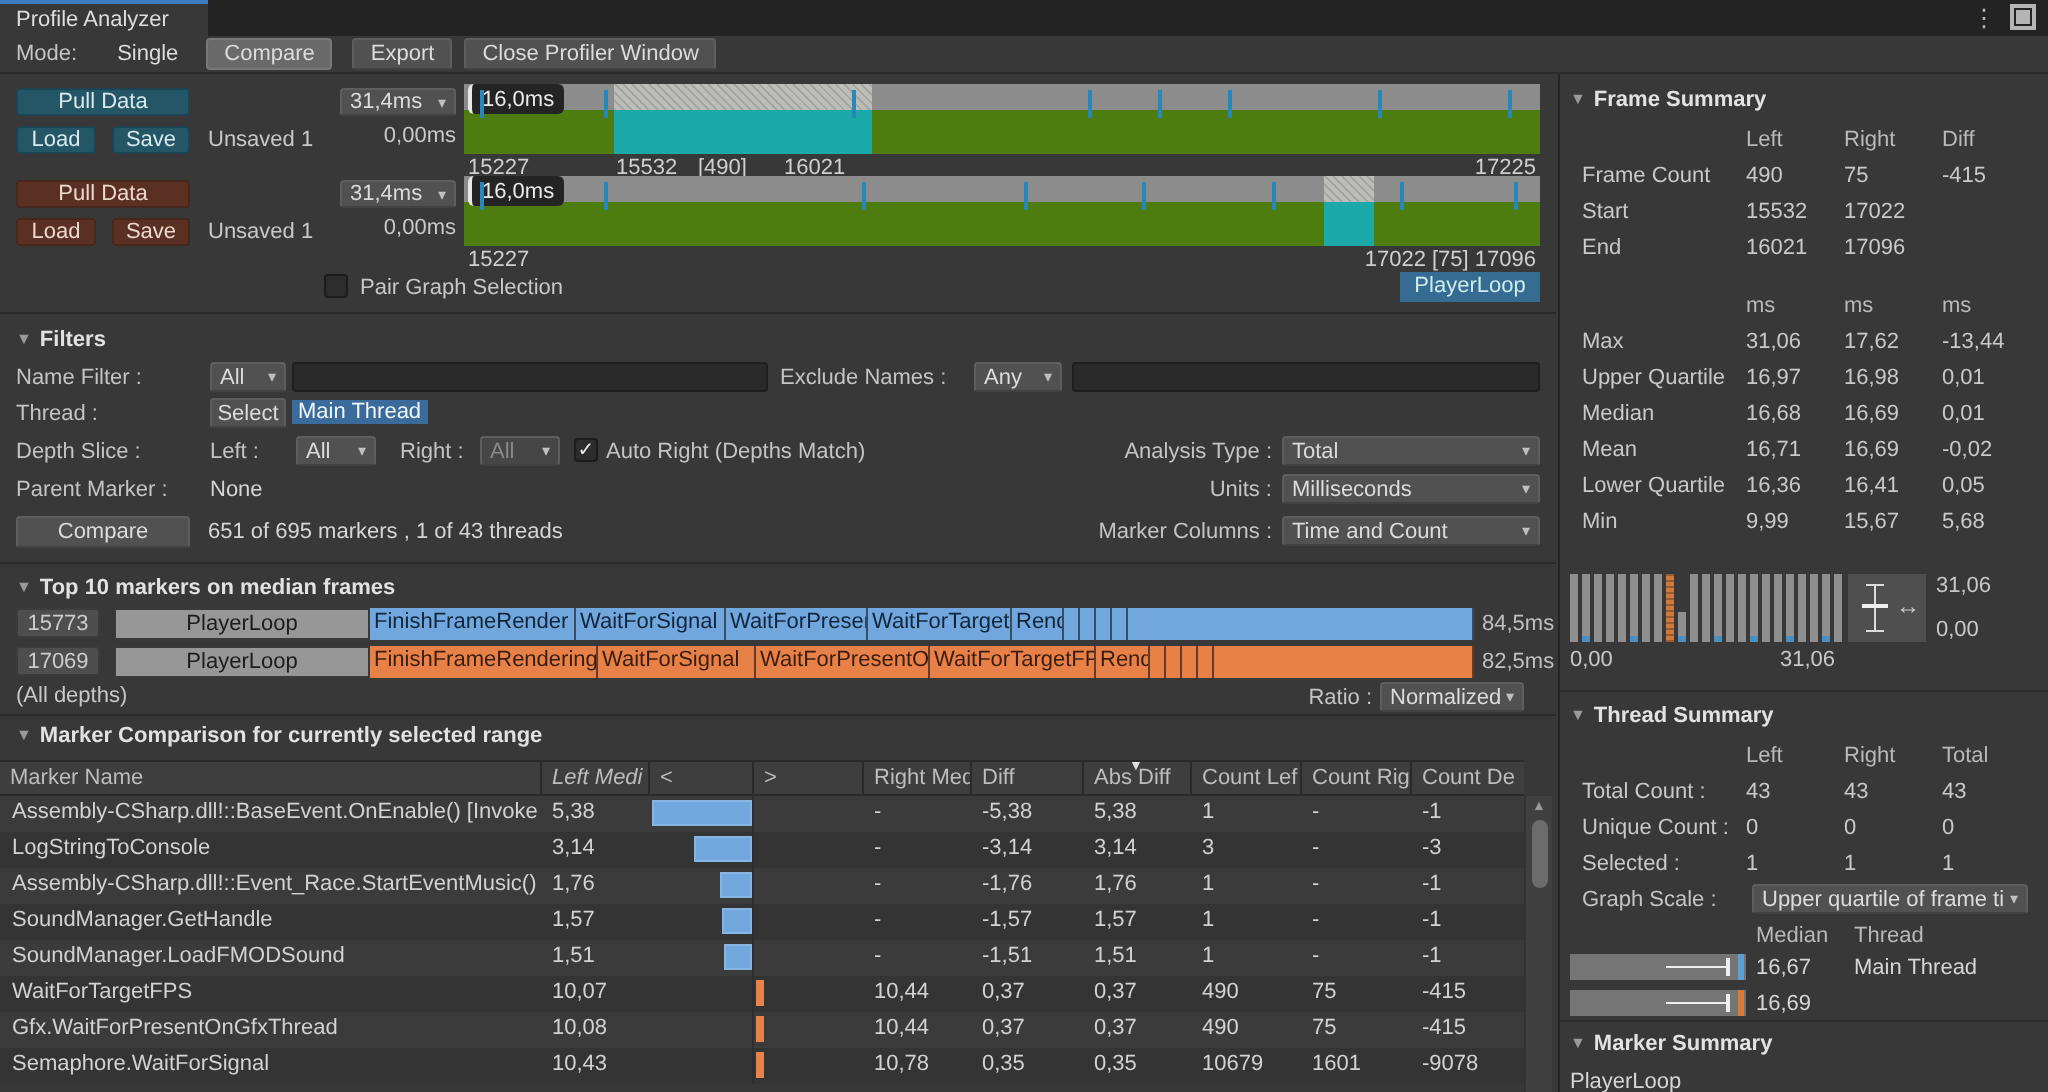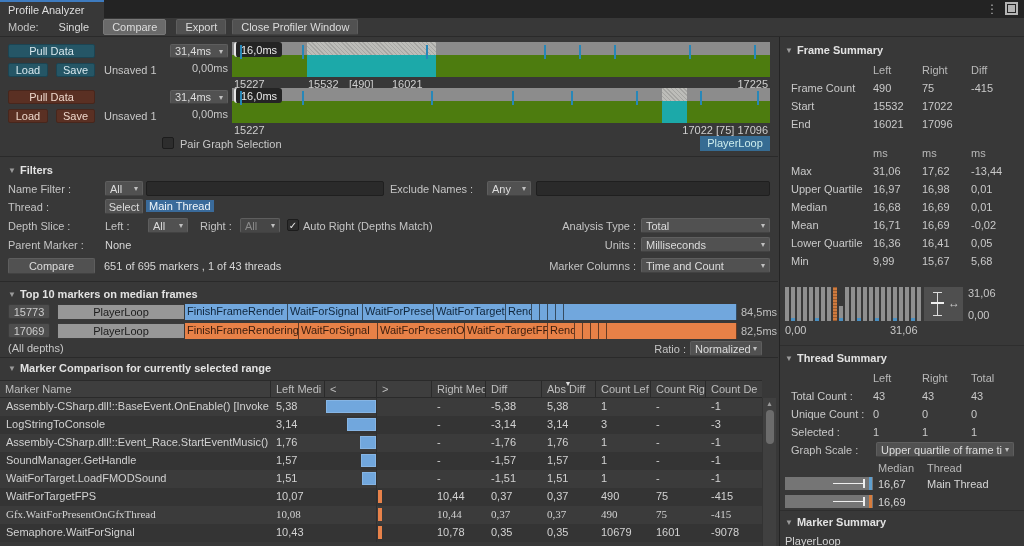--- a/index.html
+++ b/index.html
@@ -294,21 +294,21 @@
   <span class="cap">Normalized</span>
     <span class="arr">▾</span>
   </div>
 
 <div class="sep" style="top:357px"></div>
 
 <div class="abs sechead" style="left:8px;top:362px">
   <span class="tri">▼</span><span>Marker Comparison for currently selected range</span></div>
 <div id="cmp-head">
     <div class="hc" style="width: 270px;">Marker Name</div>
-    <div class="hc" style="width: 54px;">Left Medi</div>
+    <div class="hc" style="width: 54px; font-style: italic;">Left Medi</div>
     <div class="hc" style="width: 52px;">&lt;</div>
     <div class="hc" style="width: 55px;">&gt;</div>
     <div class="hc" style="width: 54px;">Right Med</div>
     <div class="hc" style="width: 56px;">Diff</div>
     <div class="hc" style="width: 54px;">Abs Diff<span class="sortglyph">▼</span></div>
     <div class="hc" style="width: 55px;">Count Lef</div>
     <div class="hc" style="width: 55px;">Count Rig</div>
     <div class="hc" style="width: 57px;">Count De</div>
   </div>
 <div id="cmp-body">
@@ -362,21 +362,21 @@
         <div class="bbar" style="width: 15px; right: 55px;"></div>
       </div>
       <div class="c" style="width: 54px;">-</div>
       <div class="c" style="width: 56px;">-1,57</div>
       <div class="c" style="width: 54px;">1,57</div>
       <div class="c" style="width: 55px;">1</div>
       <div class="c" style="width: 55px;">-</div>
       <div class="c" style="width: 57px;">-1</div>
     </div>
     <div class="cmprow" style="top: 470px; background: rgb(59, 59, 59);">
-      <div class="c" style="width: 270px;">WaitForTarget.LoadFMODSound</div>
+      <div class="c" style="width: 270px;">SoundManager.LoadFMODSound</div>
       <div class="c" style="width: 54px;">1,51</div>
       <div class="c barcell" style="width: 107px;">
         <div class="mid"></div>
         <div class="bbar" style="width: 14px; right: 55px;"></div>
       </div>
       <div class="c" style="width: 54px;">-</div>
       <div class="c" style="width: 56px;">-1,51</div>
       <div class="c" style="width: 54px;">1,51</div>
       <div class="c" style="width: 55px;">1</div>
       <div class="c" style="width: 55px;">-</div>
@@ -389,21 +389,21 @@
         <div class="mid"></div>
         <div class="obar" style="width: 4px; left: 54px;"></div>
       </div>
       <div class="c" style="width: 54px;">10,44</div>
       <div class="c" style="width: 56px;">0,37</div>
       <div class="c" style="width: 54px;">0,37</div>
       <div class="c" style="width: 55px;">490</div>
       <div class="c" style="width: 55px;">75</div>
       <div class="c" style="width: 57px;">-415</div>
     </div>
-    <div class="cmprow" style="top: 506px; background: rgb(59, 59, 59); font-family: Liberation Serif, serif;">
+    <div class="cmprow" style="top: 506px; background: rgb(59, 59, 59);">
       <div class="c" style="width: 270px;">Gfx.WaitForPresentOnGfxThread</div>
       <div class="c" style="width: 54px;">10,08</div>
       <div class="c barcell" style="width: 107px;">
         <div class="mid"></div>
         <div class="obar" style="width: 4px; left: 54px;"></div>
       </div>
       <div class="c" style="width: 54px;">10,44</div>
       <div class="c" style="width: 56px;">0,37</div>
       <div class="c" style="width: 54px;">0,37</div>
       <div class="c" style="width: 55px;">490</div>

